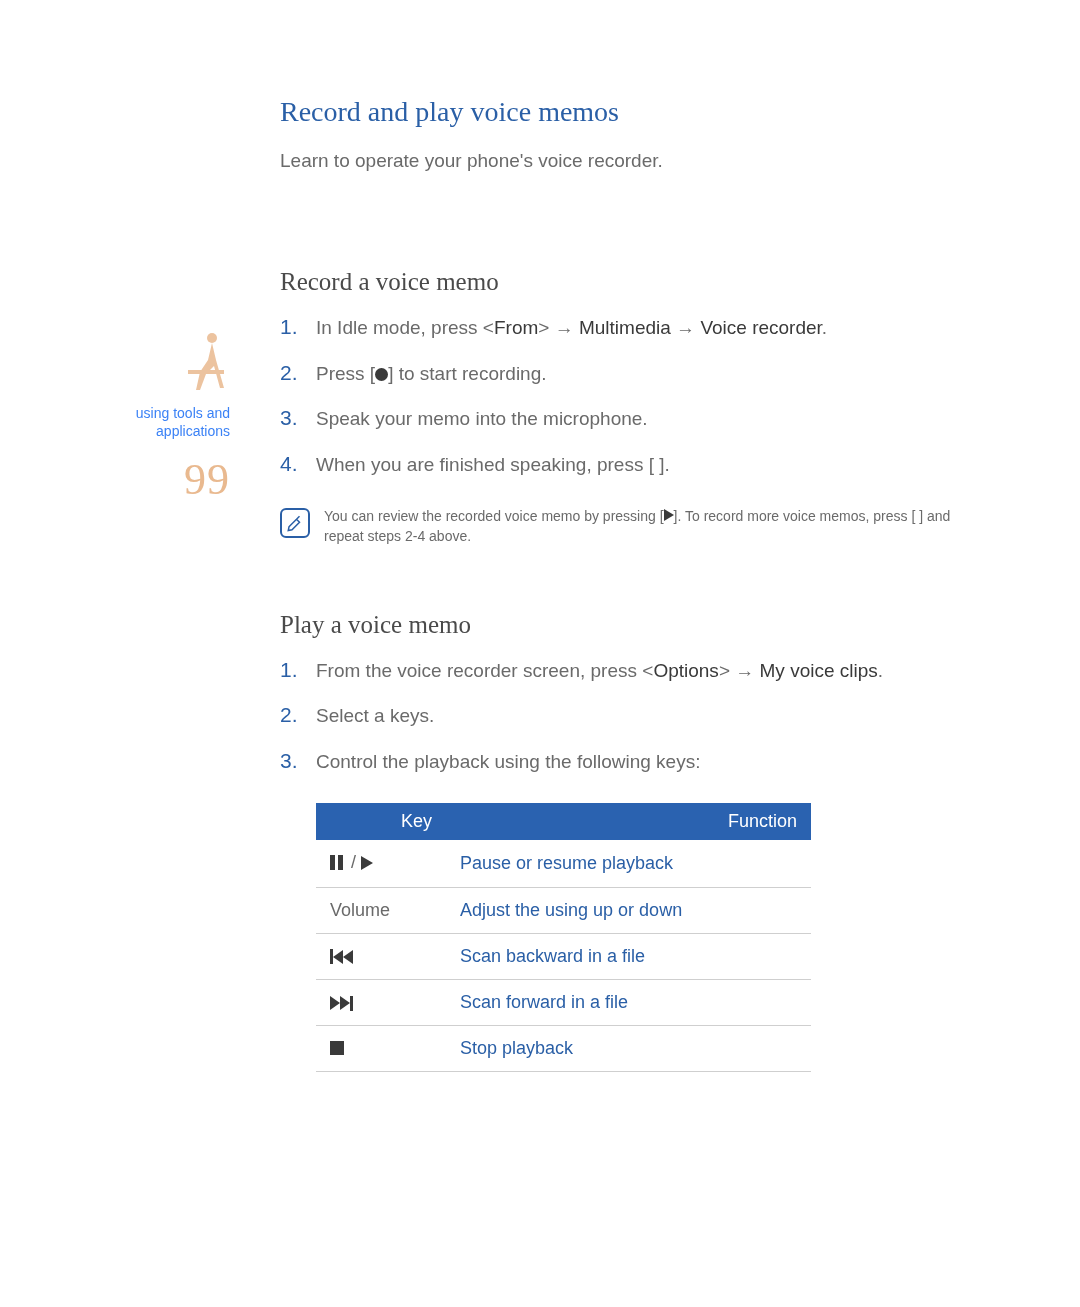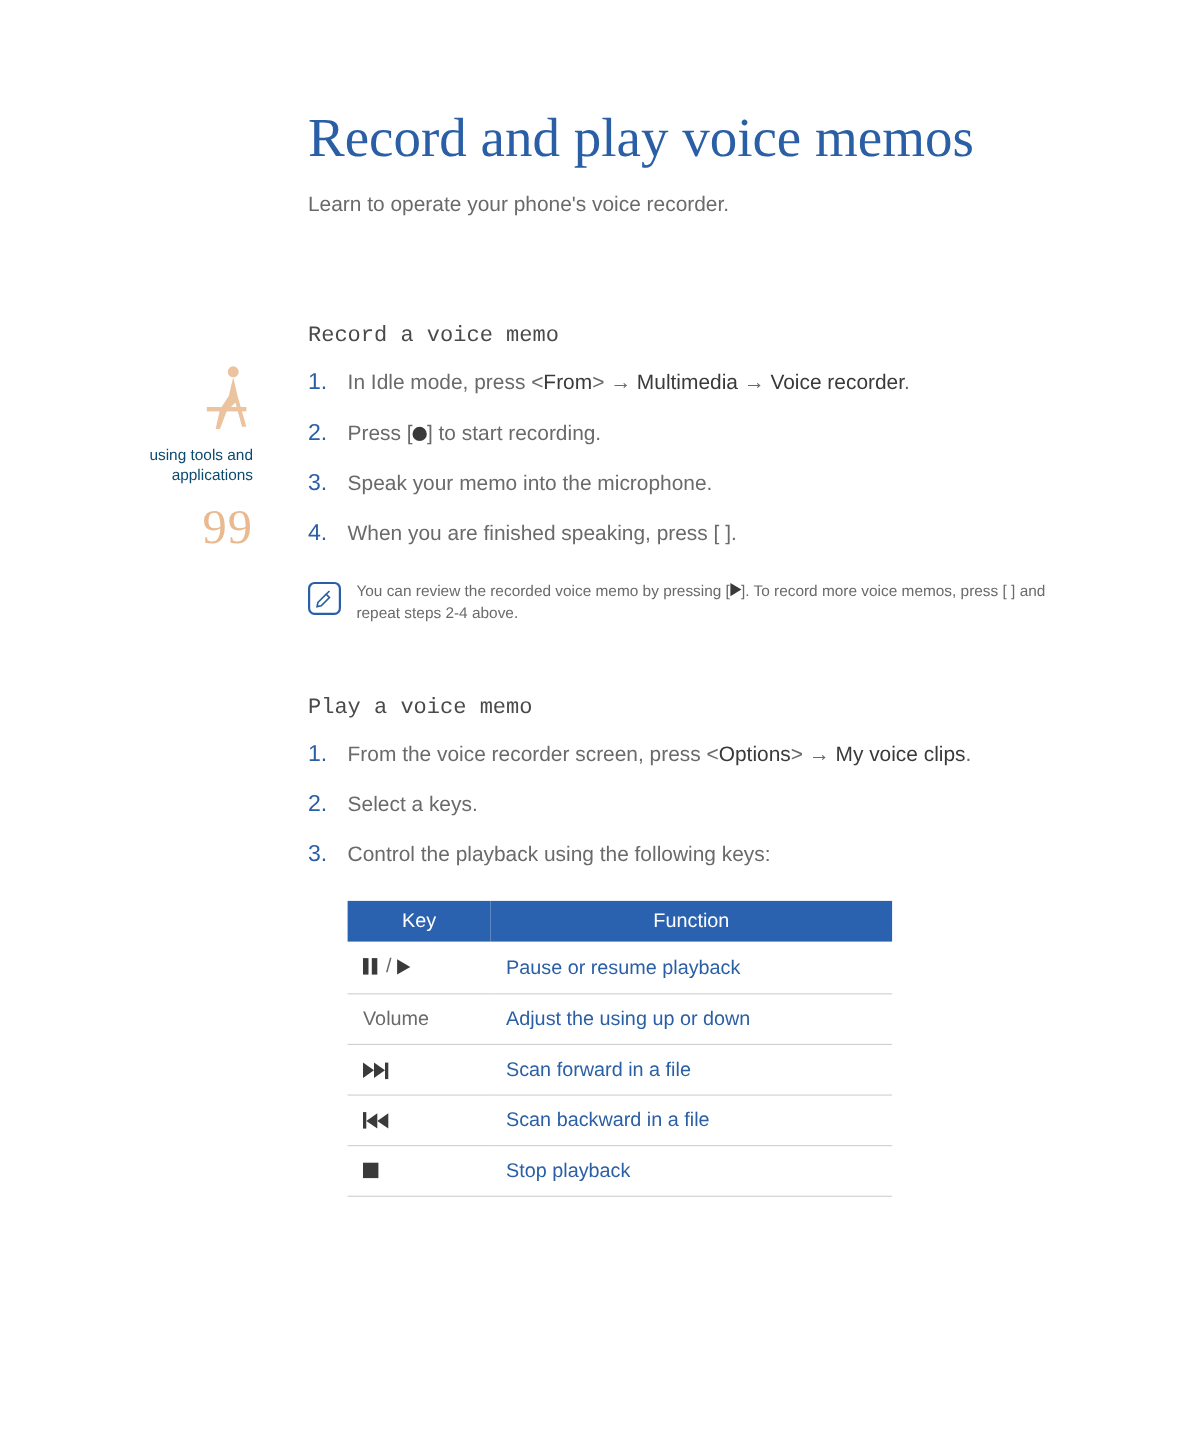--- a/index.html
+++ b/index.html
@@ -1,36 +1,36 @@
 <!DOCTYPE html>
 <html><head>
 <meta charset="utf-8">
 <style>
   * { box-sizing: border-box; margin: 0; padding: 0; }
   html, body { width: 1080px; height: 1307px; background: #fff; font-family: Verdana, Geneva, sans-serif; color: #5a5a5a; }
   .page { position: relative; width: 1080px; height: 1307px; }
   .sidebar { position: absolute; left: 70px; top: 330px; width: 160px; text-align: right; }
   .sidebar-fig { width: 48px; height: 64px; margin-left: auto; margin-bottom: 10px; opacity: 0.85; }
-  .sidebar-label { color: #0c4a6e; font-size: 14px; line-height: 1.3; }
+  .sidebar-label { color: #3b82f6; font-size: 14px; line-height: 1.3; }
   .page-num { color: #e9b98f; font-size: 44px; font-weight: 300; margin-top: 14px; letter-spacing: 1px; font-family: Georgia, 'Times New Roman', serif; }
   .main { position: absolute; left: 280px; top: 96px; width: 700px; }
-  .h1 { font-family: Georgia, 'Times New Roman', serif; color: #2a5fa6; font-size: 50px; font-weight: 400; margin-bottom: 22px; }
+  .h1 { font-family: Georgia, 'Times New Roman', serif; color: #2a5fa6; font-size: 28px; font-weight: 400; margin-bottom: 22px; }
   .intro { font-size: 19px; color: #6a6a6a; margin-bottom: 96px; }
-  .h2 { font-family: Liberation Mono, monospace; font-size: 20px; color: #4a4a4a; font-weight: 400; margin-bottom: 18px; }
+  .h2 { font-family: Liberation Serif, serif; font-size: 25px; color: #4a4a4a; font-weight: 400; margin-bottom: 18px; }
   ol.steps { list-style: none; padding-left: 0; margin-bottom: 28px; }
   ol.steps li { position: relative; padding-left: 36px; font-size: 19px; color: #6a6a6a; line-height: 1.45; margin-bottom: 18px; }
   ol.steps li .num { position: absolute; left: 0; top: -2px; color: #2a5fa6; font-size: 21px; font-family: Verdana, Geneva, sans-serif; }
   .kw { color: #3a3a3a; }
   .icon-circle { display: inline-block; width: 13px; height: 13px; background: #3a3a3a; border-radius: 50%; vertical-align: -1px; }
   .icon-play-sm { display: inline-block; width: 0; height: 0; border-left: 10px solid #3a3a3a; border-top: 6px solid transparent; border-bottom: 6px solid transparent; vertical-align: 0px; }
   .note { display: flex; gap: 14px; font-size: 14px; color: #6a6a6a; line-height: 1.45; margin-bottom: 64px; padding-left: 0px; }
   .note-icon { flex: 0 0 30px; height: 30px; border: 2px solid #2a5fa6; border-radius: 6px; display: flex; align-items: center; justify-content: center; color: #2a5fa6; font-size: 18px; margin-top: 2px; }
   .note-icon svg { width: 18px; height: 18px; }
   table.keys { border-collapse: collapse; width: 495px; margin-left: 36px; margin-top: 6px; }
-  table.keys th { background: #2a62b0; color: #fff; text-align: center; font-weight: 400; font-size: 18px; padding: 8px 14px; }
+  table.keys th { background: #2a62b0; color: #fff; text-align: right; font-weight: 400; font-size: 18px; padding: 8px 14px; }
   table.keys td { border-bottom: 1px solid #cfcfcf; padding: 12px 14px; font-size: 18px; }
   table.keys td.kcol { color: #6a6a6a; width: 130px; }
   table.keys td.fcol { color: #2a5fa6; }
   .icon-pause { display: inline-block; vertical-align: -2px; }
   .icon-pause span { display: inline-block; width: 5px; height: 15px; background: #3a3a3a; margin-right: 3px; }
   .icon-play { display: inline-block; width: 0; height: 0; border-left: 12px solid #3a3a3a; border-top: 7px solid transparent; border-bottom: 7px solid transparent; vertical-align: -2px; }
   .icon-prev, .icon-next { display: inline-flex; align-items: center; vertical-align: -2px; }
   .icon-prev .bar, .icon-next .bar { width: 3px; height: 15px; background: #3a3a3a; }
   .icon-prev .tri { width: 0; height: 0; border-right: 10px solid #3a3a3a; border-top: 7px solid transparent; border-bottom: 7px solid transparent; }
   .icon-next .tri { width: 0; height: 0; border-left: 10px solid #3a3a3a; border-top: 7px solid transparent; border-bottom: 7px solid transparent; }
@@ -122,37 +122,37 @@
             <span class="icon-pause"><span></span><span></span></span> / <span class="icon-play"></span>
           </td>
           <td class="fcol">Pause or resume playback</td>
         </tr>
         <tr>
           <td class="kcol">Volume</td>
           <td class="fcol">Adjust the using up or down</td>
         </tr>
         <tr>
           <td class="kcol">
+            <span class="icon-prev">
+                <span class="bar"></span>
+                <span class="tri"></span>
+                <span class="tri"></span>
+              </span>
+          </td>
+          <td class="fcol">Scan backward in a file</td>
+        </tr>
+        <tr>
+          <td class="kcol">
             <span class="icon-next">
                 <span class="tri"></span>
                 <span class="tri"></span>
                 <span class="bar"></span>
               </span>
           </td>
           <td class="fcol">Scan forward in a file</td>
-        </tr>
-        <tr>
-          <td class="kcol">
-            <span class="icon-prev">
-                <span class="bar"></span>
-                <span class="tri"></span>
-                <span class="tri"></span>
-              </span>
-          </td>
-          <td class="fcol">Scan backward in a file</td>
         </tr>
         <tr>
           <td class="kcol">
             <span class="icon-stop"></span>
           </td>
           <td class="fcol">Stop playback</td>
         </tr>
       </tbody>
     </table>
   </div>

